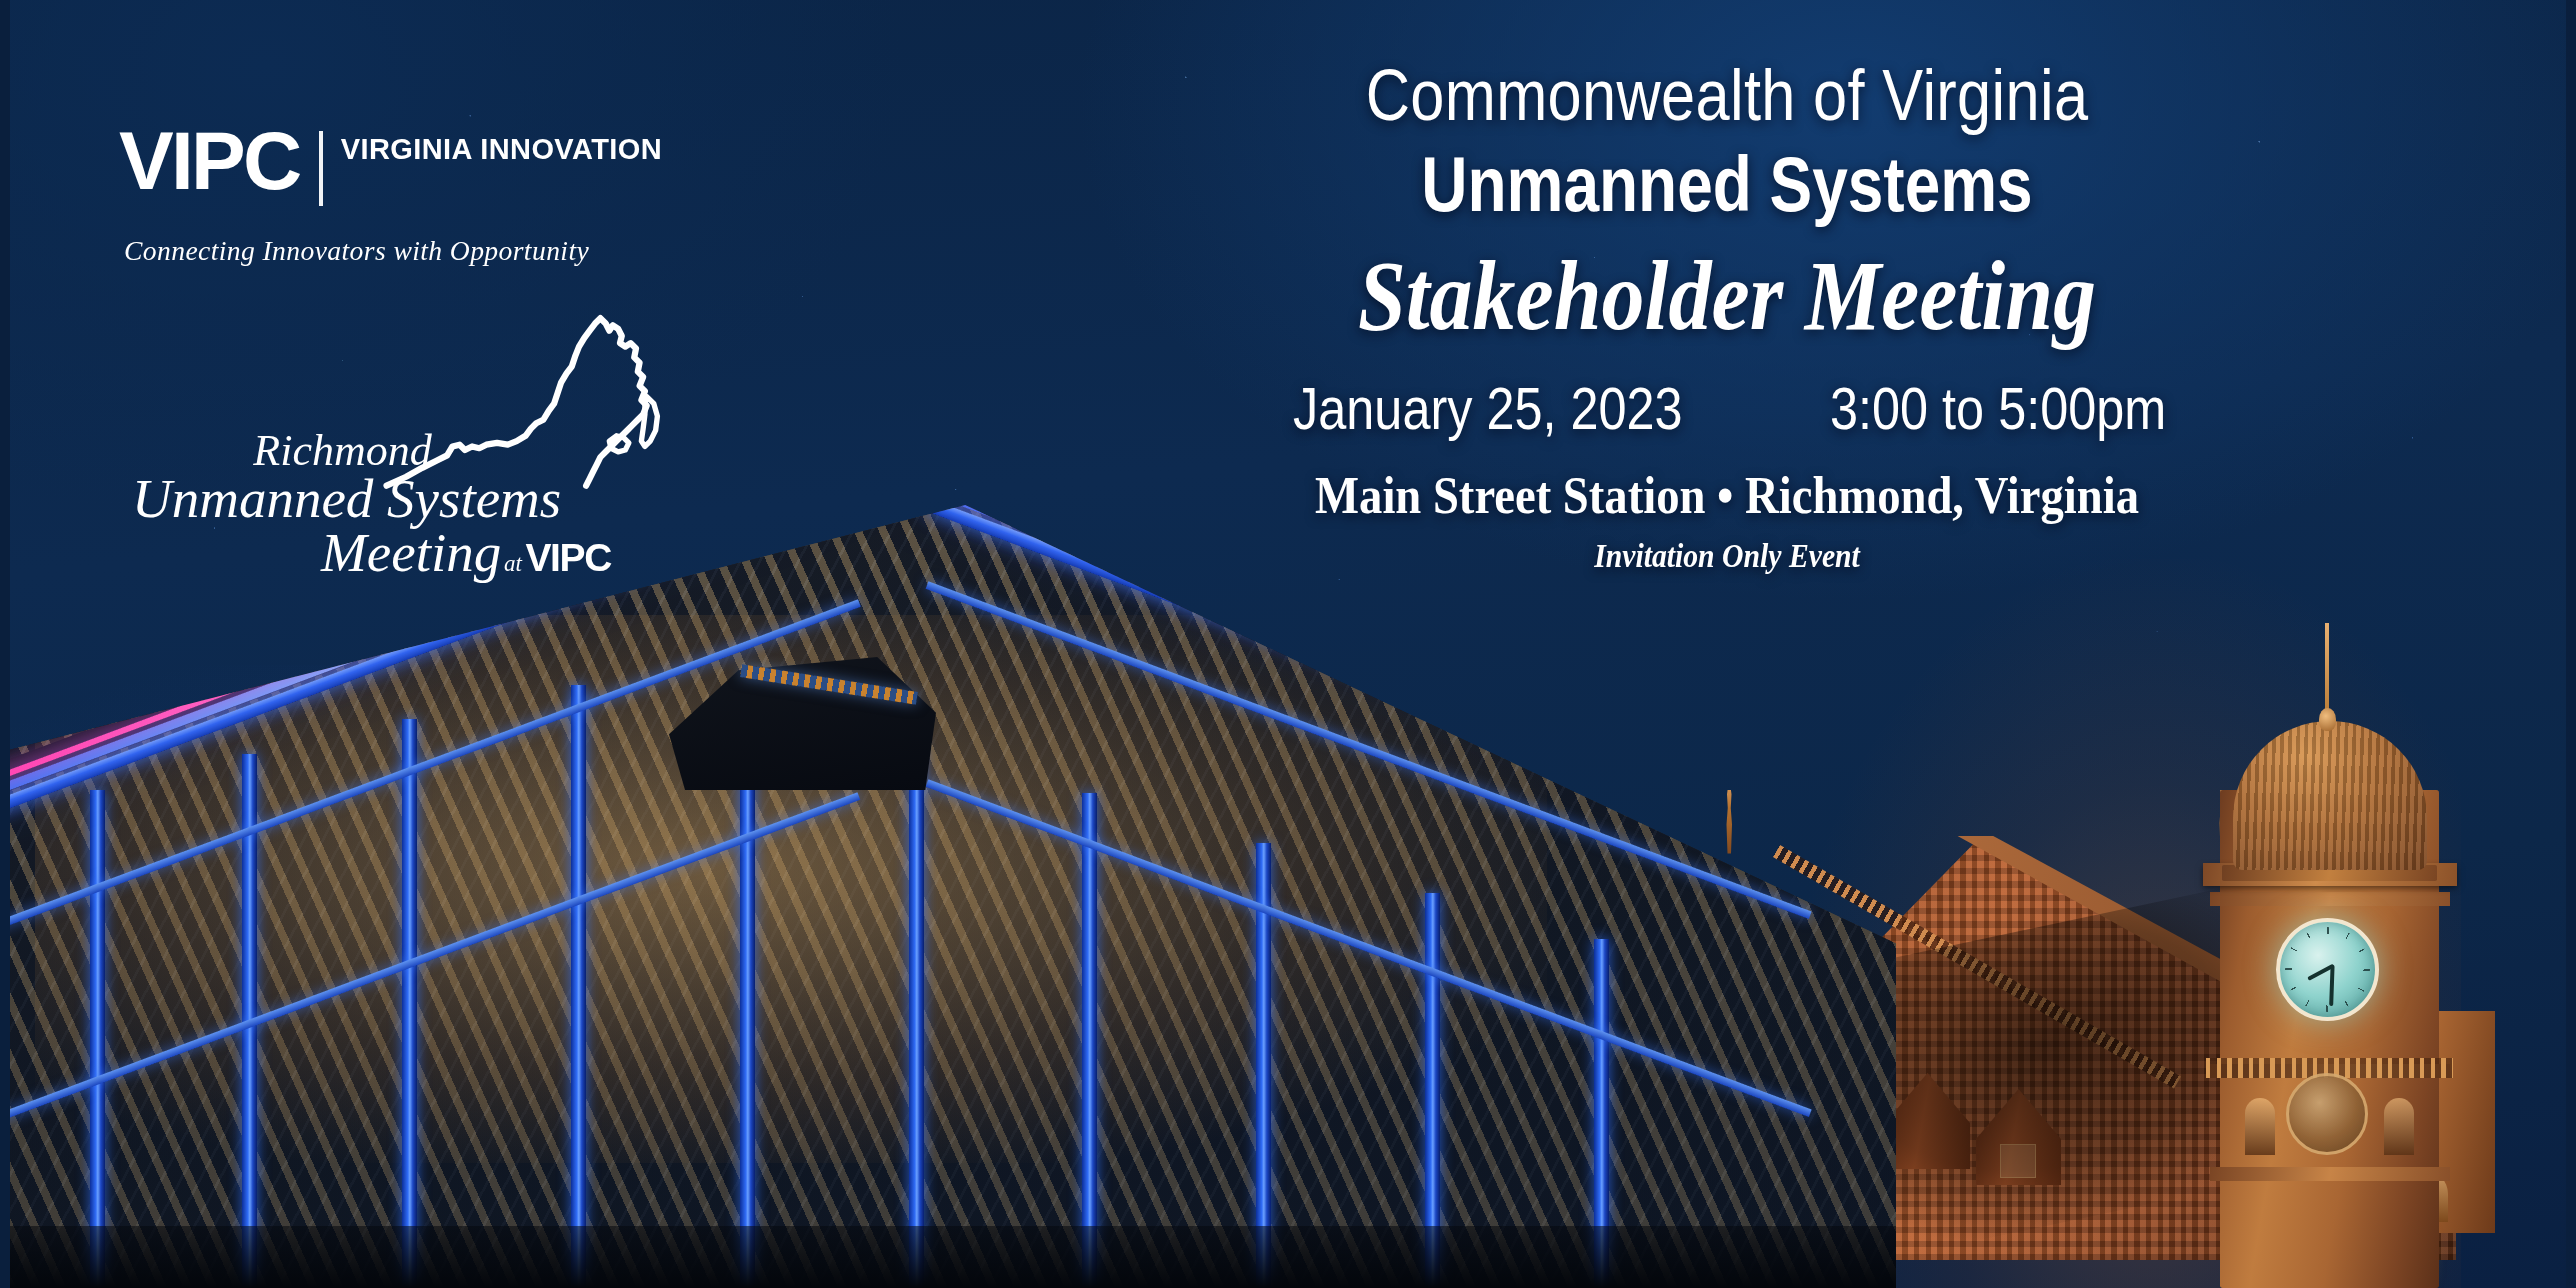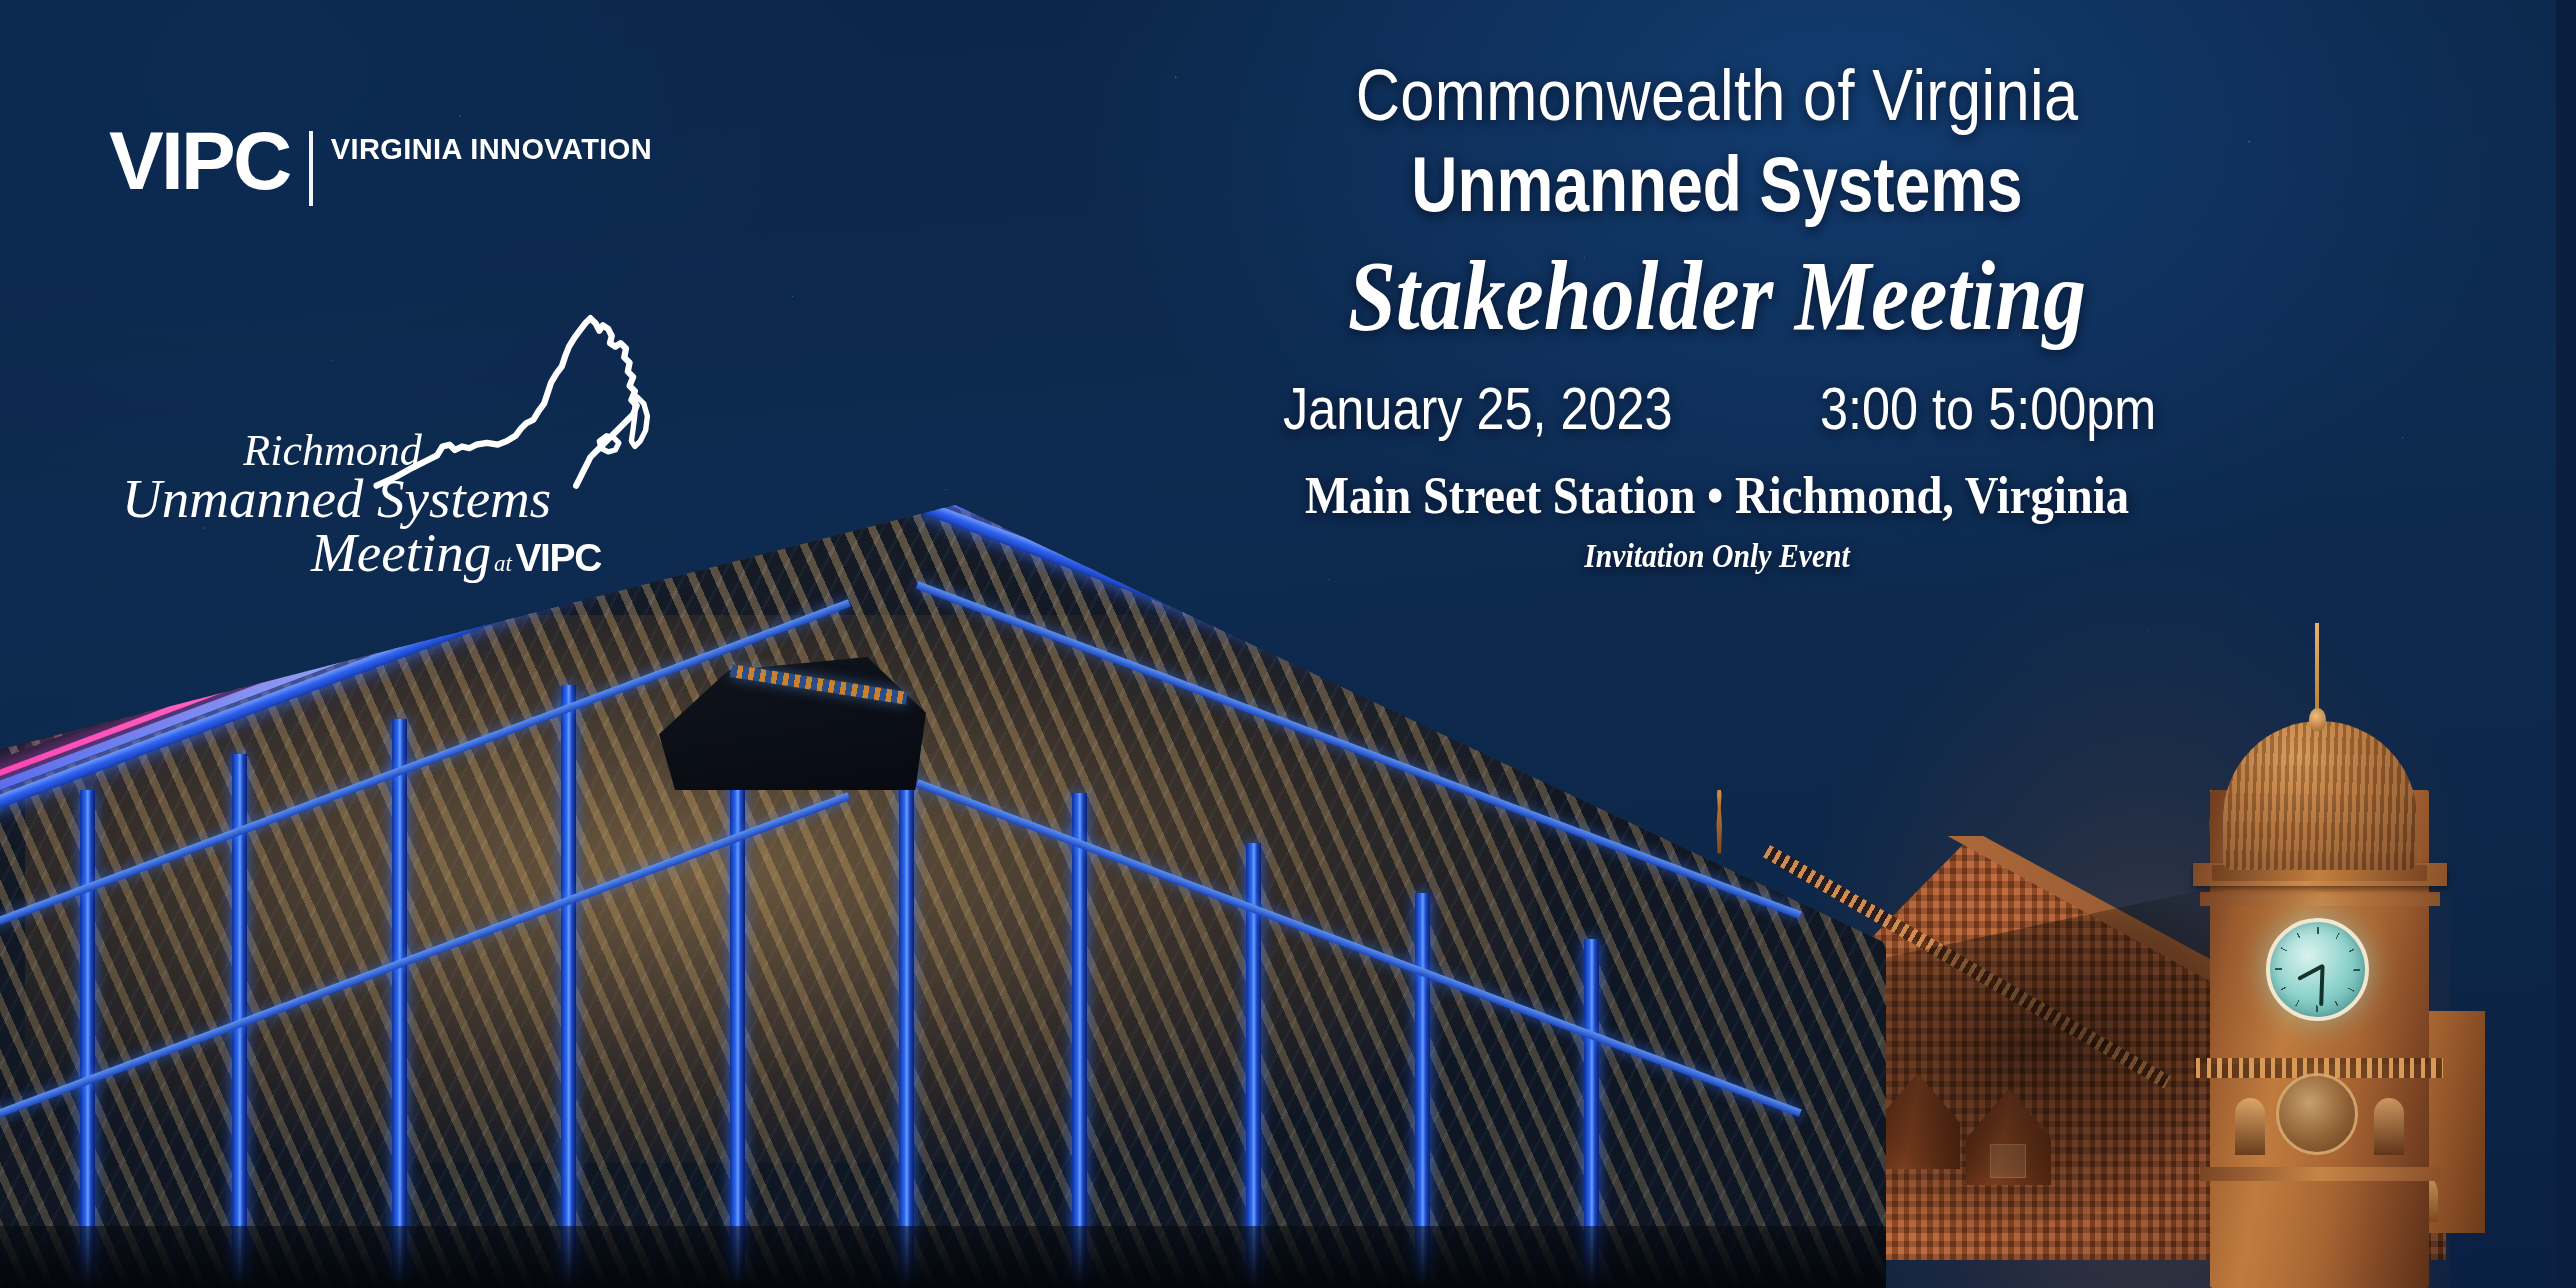--- a/index.html
+++ b/index.html
@@ -5,20 +5,21 @@
   * { margin:0; padding:0; box-sizing:border-box; }
   html,body { width:2576px; height:1288px; overflow:hidden; background:#0a1f3d; }
 
   .banner{
     position:relative; width:2556px; height:1288px; overflow:hidden;
     font-family:"Liberation Sans", sans-serif;
     background:
       radial-gradient(ellipse 1245px 801px at 72% 8%, #123c70 0%, rgba(18,60,112,0) 62%),
       radial-gradient(ellipse 978px 712px at 10% 5%, #0c2b53 0%, rgba(12,43,83,0) 65%),
       linear-gradient(175deg, #0b2547 0%, #0d2a50 38%, #0c2749 70%, #0a2042 100%);
+    margin-left: 10px;
   }
 
   
   .stars{position:absolute; inset:0; pointer-events:none; opacity:.55;
     background-image:
       radial-gradient(1.4px 1.4px at 18% 9%, #5b8fd4 40%, transparent 60%),
       radial-gradient(1.2px 1.2px at 31% 23%, #4a7cc0 40%, transparent 60%),
       radial-gradient(1.6px 1.6px at 46% 6%, #6d9fdc 40%, transparent 60%),
       radial-gradient(1.2px 1.2px at 58% 31%, #4877bb 40%, transparent 60%),
       radial-gradient(1.5px 1.5px at 67% 14%, #5f93d6 40%, transparent 60%),
@@ -287,20 +288,21 @@
 
   <div class="logos">
 
     <div class="vipc-lockup">
       <div class="vipc-mark">VIPC</div>
       <div class="vipc-rule"></div>
       <div class="vipc-name">
         <div>VIRGINIA INNOVATION</div>
       </div>
     </div>
+    <div class="vipc-tag">Connecting Innovators with Opportunity</div>
 
     <div class="vusc">
       <svg class="va-outline" viewBox="0 0 330 230">
         <path d="M4 196 L26 186 L44 176 L60 168 L72 162 L78 152 L86 150 L92 156 L100 152 L108 154 L116 150 L128 148 L140 150 L150 146 L160 140 L166 132 L172 126 L180 122 L186 112 L192 104 L196 92 L200 80 L206 70 L212 62 L216 50 L220 40 L226 30 L232 22 L238 14 L244 8 L250 14 L254 22 L258 16 L264 20 L268 28 L266 36 L272 40 L278 36 L284 42 L282 52 L288 58 L286 68 L292 74 L288 84 L294 90 L290 100 L296 106 L292 116 L286 122 L280 128 L274 134 L268 140 L262 146 L256 152 L250 158 L244 164 L240 172 L236 180 L232 188 L228 196" fill="none" stroke="#ffffff" stroke-width="7" stroke-linecap="round" stroke-linejoin="round"></path>
         <path d="M296 96 L304 104 L308 118 L306 134 L300 146 L294 152 L290 146 L292 132 L294 116 L294 104 Z" fill="none" stroke="#ffffff" stroke-width="6" stroke-linecap="round" stroke-linejoin="round"></path>
         <path d="M262 140 L270 142 L276 148 L272 156 L264 158 L256 154 L254 146 Z" fill="none" stroke="#ffffff" stroke-width="6" stroke-linecap="round" stroke-linejoin="round"></path>
       </svg>
       <div class="vusc-l1">Richmond</div>
       <div class="vusc-l2">Unmanned Systems</div>
       <div class="vusc-l3">

